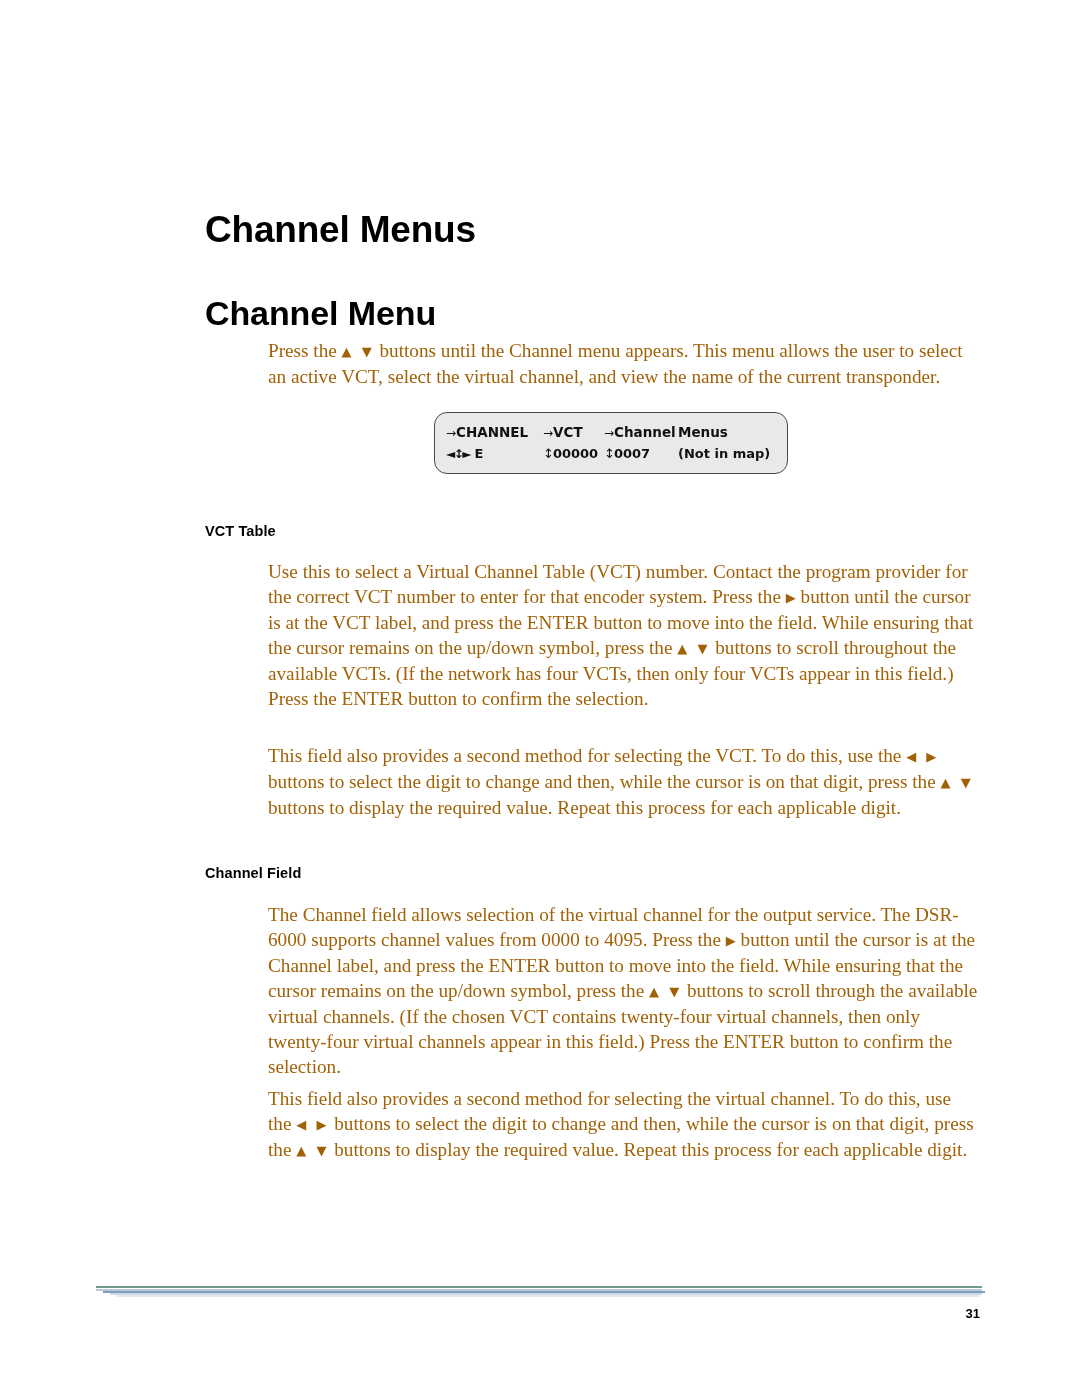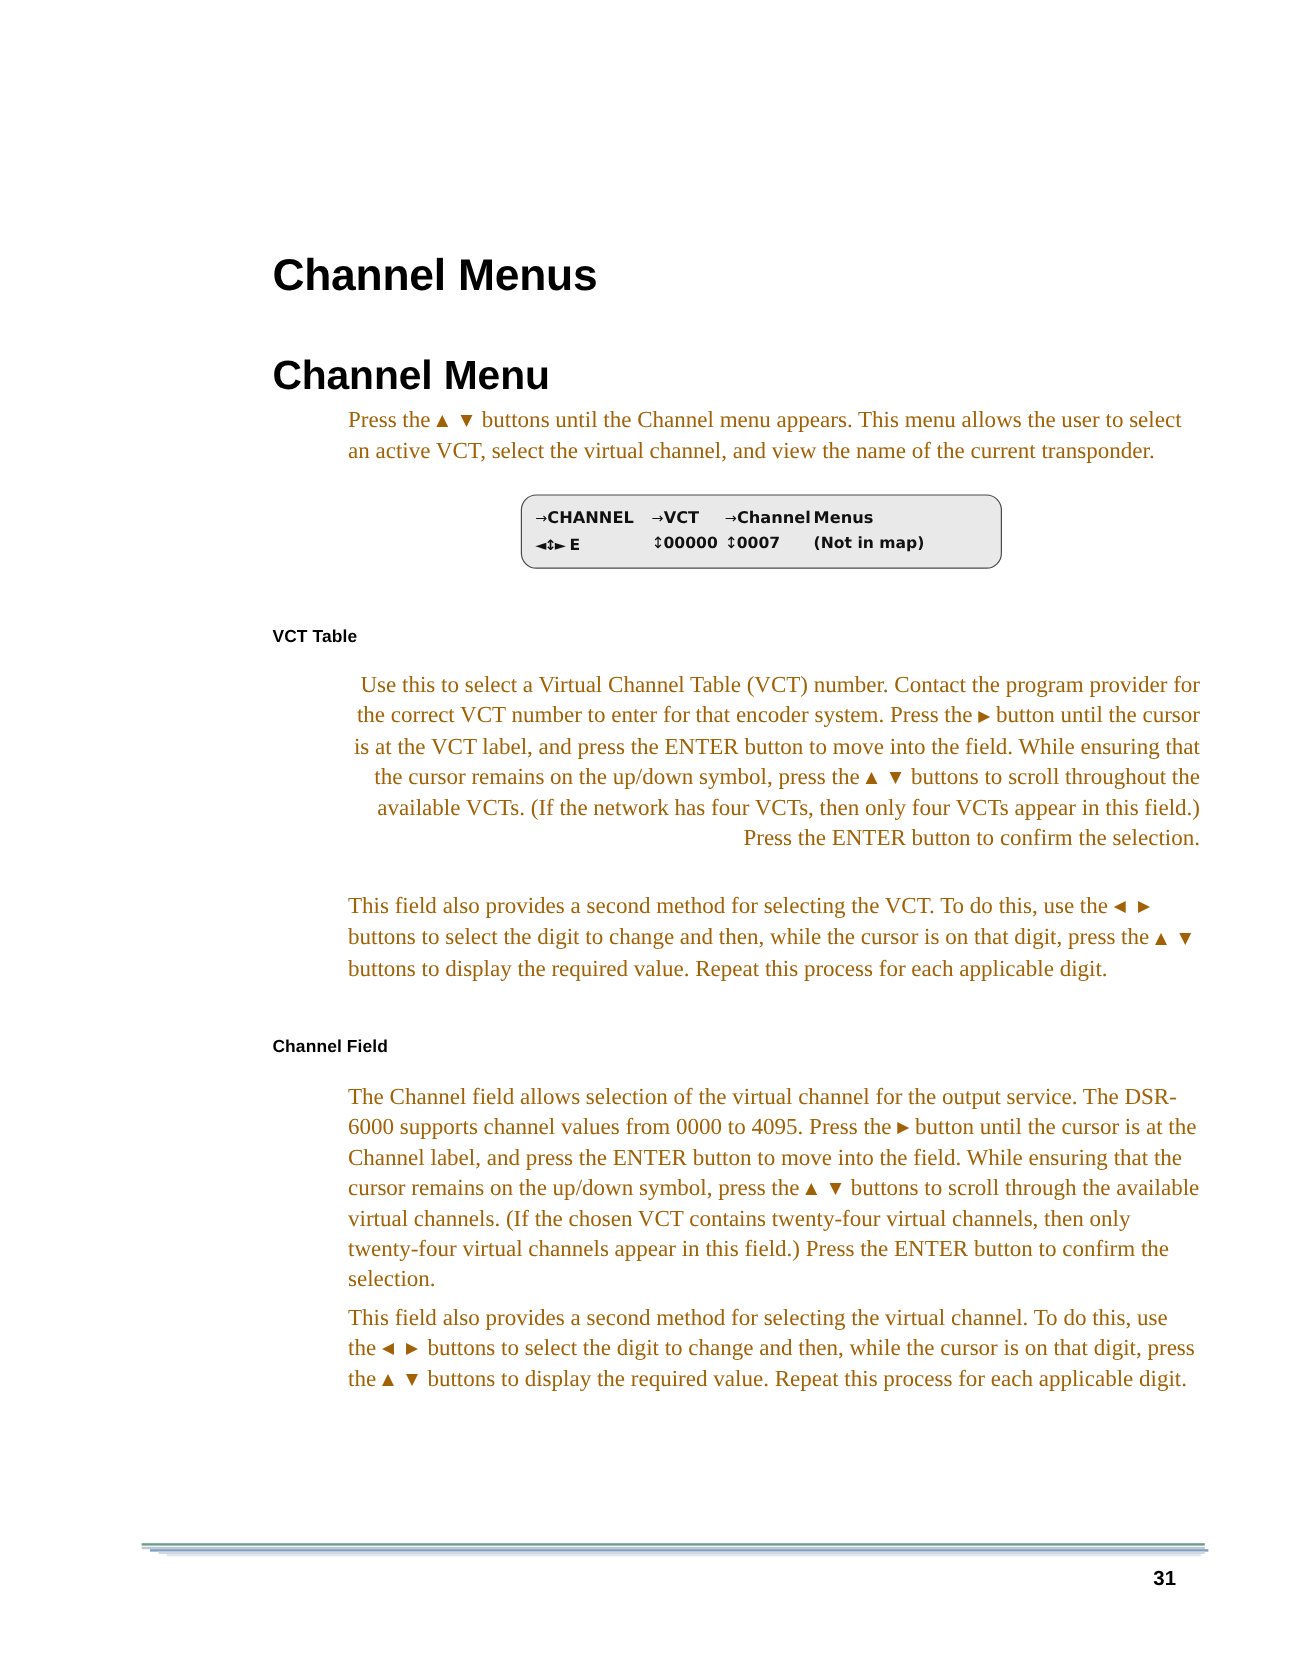--- a/index.html
+++ b/index.html
@@ -12,21 +12,20 @@
     height: 1397px;
     position: relative;
     font-family: "Liberation Serif", "DejaVu Serif", serif;
     color: #000000;
     overflow: hidden;
   }
 
   .page {
     position: absolute;
     inset: 0;
-    margin-left: 22px;
   }
 
   
   .h1-title {
     position: absolute;
     left: 205px;
     top: 186px;
     font-family: "Liberation Sans", "DejaVu Sans", sans-serif;
     font-weight: bold;
     font-size: 37px;
@@ -64,43 +63,43 @@
     position: absolute;
     left: 268px;
     width: 710px;
     font-family: "Liberation Serif", "DejaVu Serif", serif;
     font-size: 19.2px;
     line-height: 25.2px;
     text-align: left;
     color: #a16207;
   }
   #intro-paragraph       { top: 319px; }
-  #vct-paragraph-1       { top: 540px; text-align: right; }
+  #vct-paragraph-1       { top: 540px; }
   #vct-paragraph-2       { top: 724px; }
   #channel-paragraph-1   { top: 883px; }
   #channel-paragraph-2   { top: 1067px; }
 
   .para .arrows {
     font-family: "DejaVu Sans", sans-serif;
     font-size: 13px;
     vertical-align: 1.5px;
     letter-spacing: 3px;
   }
   .para .arrow-solo {
     font-family: "DejaVu Sans", sans-serif;
     font-size: 13px;
     vertical-align: 1.5px;
   }
 
   
   .lcd-panel {
     position: absolute;
-    left: 412px;
+    left: 434px;
     top: 412px;
-    width: 401px;
+    width: 354px;
     height: 62px;
     background: #e9e9e9;
     border: 1.6px solid #4a4a4a;
     border-radius: 13px;
     box-sizing: border-box;
     font-family: "DejaVu Sans", "Liberation Sans", sans-serif;
   }
   .lcd-row {
     position: absolute;
     left: 0;
@@ -157,21 +156,21 @@
   #rule-blue   { left: 103px; top: 5px;  width: 882px; background: #7f9fc0; }
   #rule-sh1    { left: 110px; top: 7px;  width: 872px; background: #cfd9e4; }
   #rule-sh2    { left: 117px; top: 9px;  width: 862px; background: #e3e8ee; }
 
   .page-number {
     position: absolute;
     right: 100px;
     top: 1306px;
     font-family: "Liberation Sans", "DejaVu Sans", sans-serif;
     font-weight: bold;
-    font-size: 17px;
+    font-size: 13px;
     color: #000;
   }
 </style>
 </head>
 <body>
 
 <div class="page">
 
   <h1 class="h1-title">Channel Menus</h1>
 

